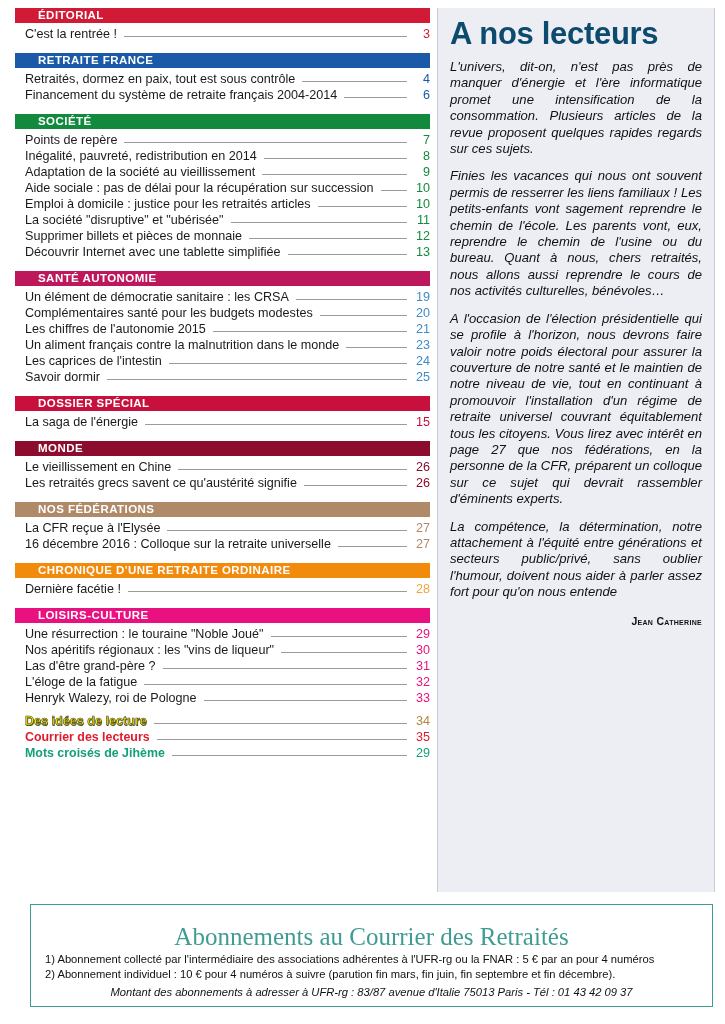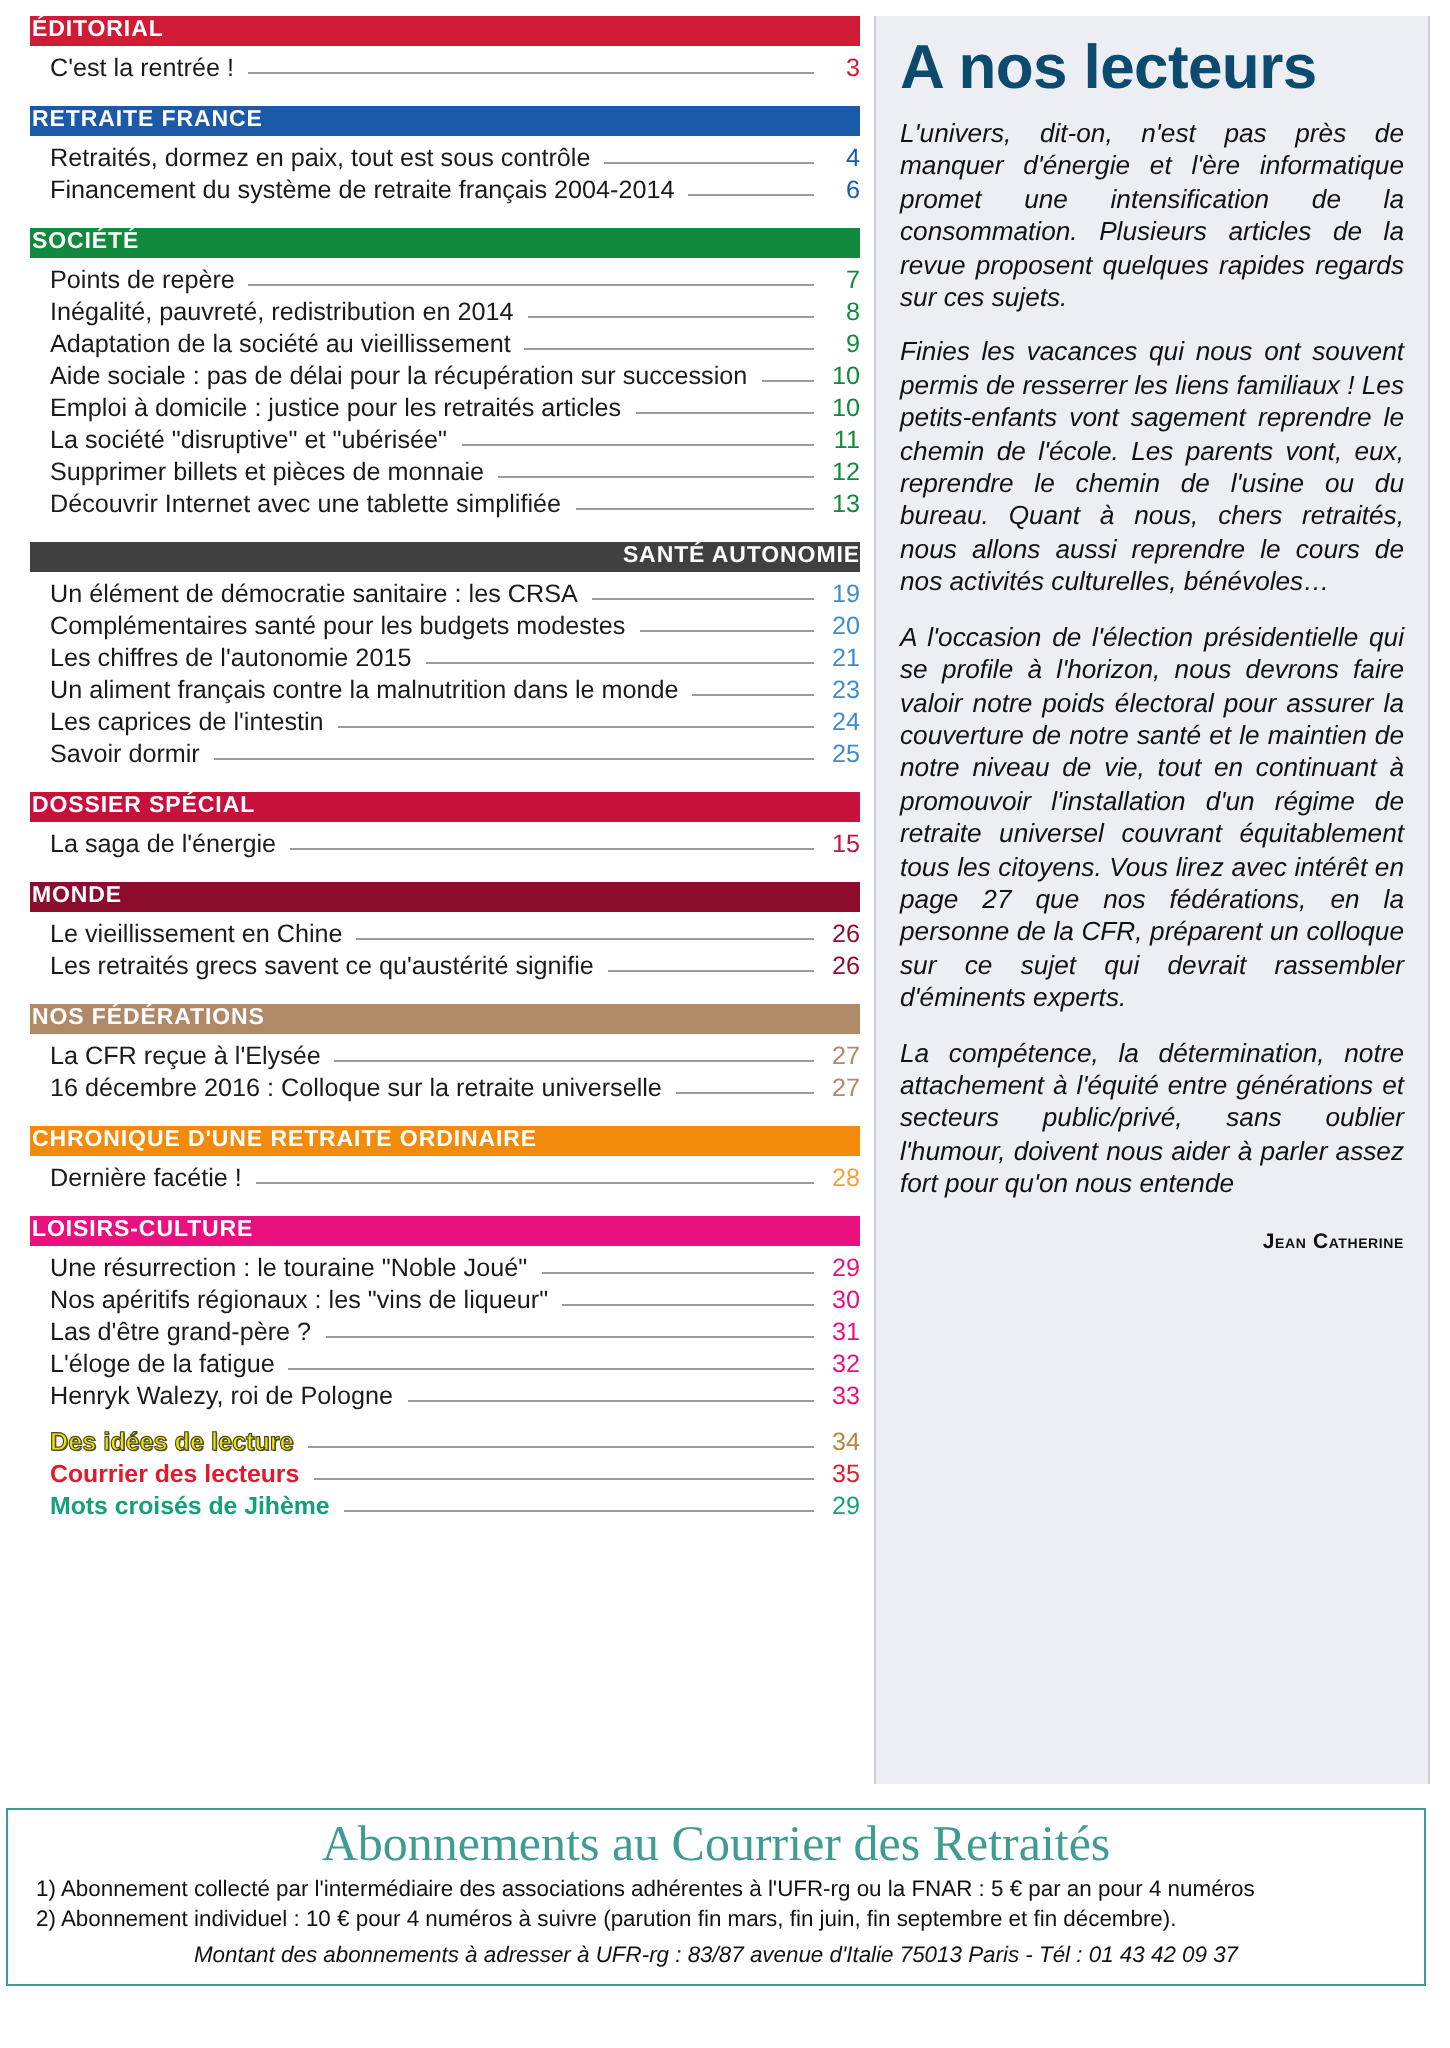--- a/index.html
+++ b/index.html
@@ -25,21 +25,21 @@
     height:884px;
   }
 
   
   .sec-bar{
     height:15px;line-height:15px;
     color:#ffffff;
     font-size:11.5px;
     font-weight:600;
     letter-spacing:.45px;
-    padding-left:1px;
+    padding-left:23px;
     box-sizing:border-box;
     margin-bottom:4px;
   }
   .sec-block{margin-bottom:12px;}
 
   
   .entry{
     display:flex;align-items:flex-end;
     font-size:12.6px;
     color:#1a1a1a;
@@ -93,24 +93,24 @@
     text-align:right;
     font-size:10.5px;
     font-variant:small-caps;
     font-weight:bold;
     letter-spacing:.3px;
     color:#111;
   }
 
   
   .subs{
-    margin:12px 12px 0 3px;
+    margin:12px 12px 0 30px;
     border:1.5px solid #3f9c92;
     box-sizing:border-box;
-    padding:5px 8px 8px 8px;
+    padding:19px 8px 8px 8px;
     text-align:center;
   }
   .subs .ttl{
     font-family:"Liberation Serif", serif;
     font-size:25px;
     color:#3f9c92;
     line-height:1.05;
     margin-bottom:2px;
   }
   .subs .ln{
@@ -209,21 +209,21 @@
             <span class="dots"></span>
             <span class="pg" style="color: rgb(18, 138, 62);">12</span>
           </div>
           <div class="entry">
             <span class="t">Découvrir Internet avec une tablette simplifiée</span>
             <span class="dots"></span>
             <span class="pg" style="color: rgb(18, 138, 62);">13</span>
           </div>
         </div>
         <div class="sec-block">
-          <div class="sec-bar" style="background: #404040; text-align: right;">SANTÉ AUTONOMIE</div>
+          <div class="sec-bar" style="background: #be185d;">SANTÉ AUTONOMIE</div>
           <div class="entry">
             <span class="t">Un élément de démocratie sanitaire : les CRSA</span>
             <span class="dots"></span>
             <span class="pg" style="color: rgb(61, 140, 203);">19</span>
           </div>
           <div class="entry">
             <span class="t">Complémentaires santé pour les budgets modestes</span>
             <span class="dots"></span>
             <span class="pg" style="color: rgb(61, 140, 203);">20</span>
           </div>

